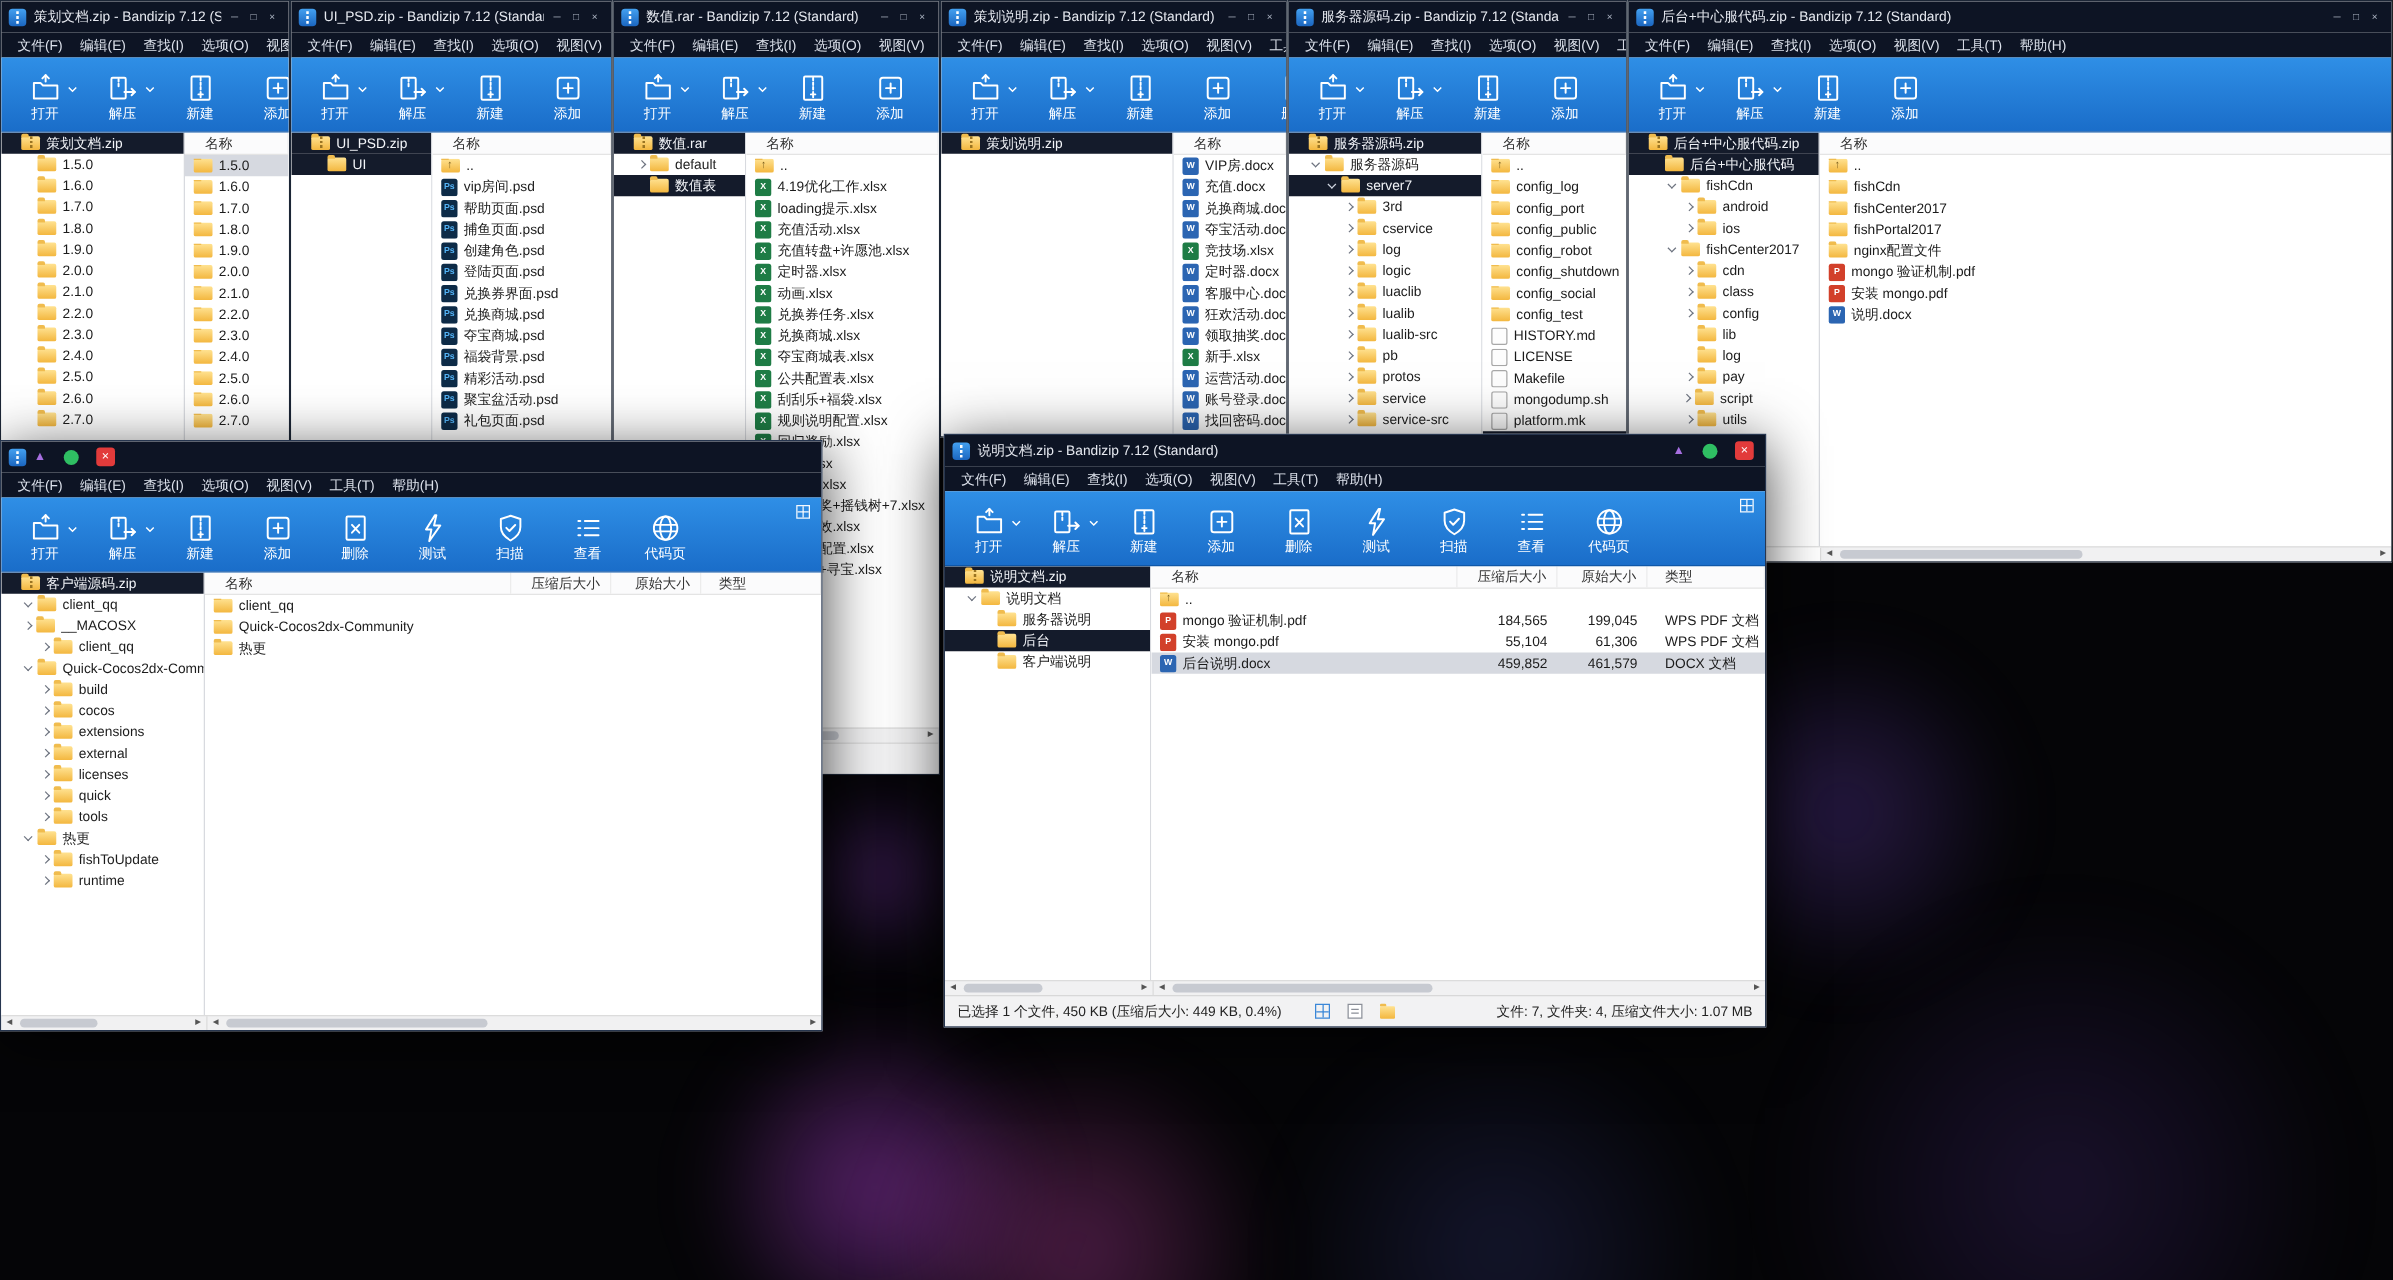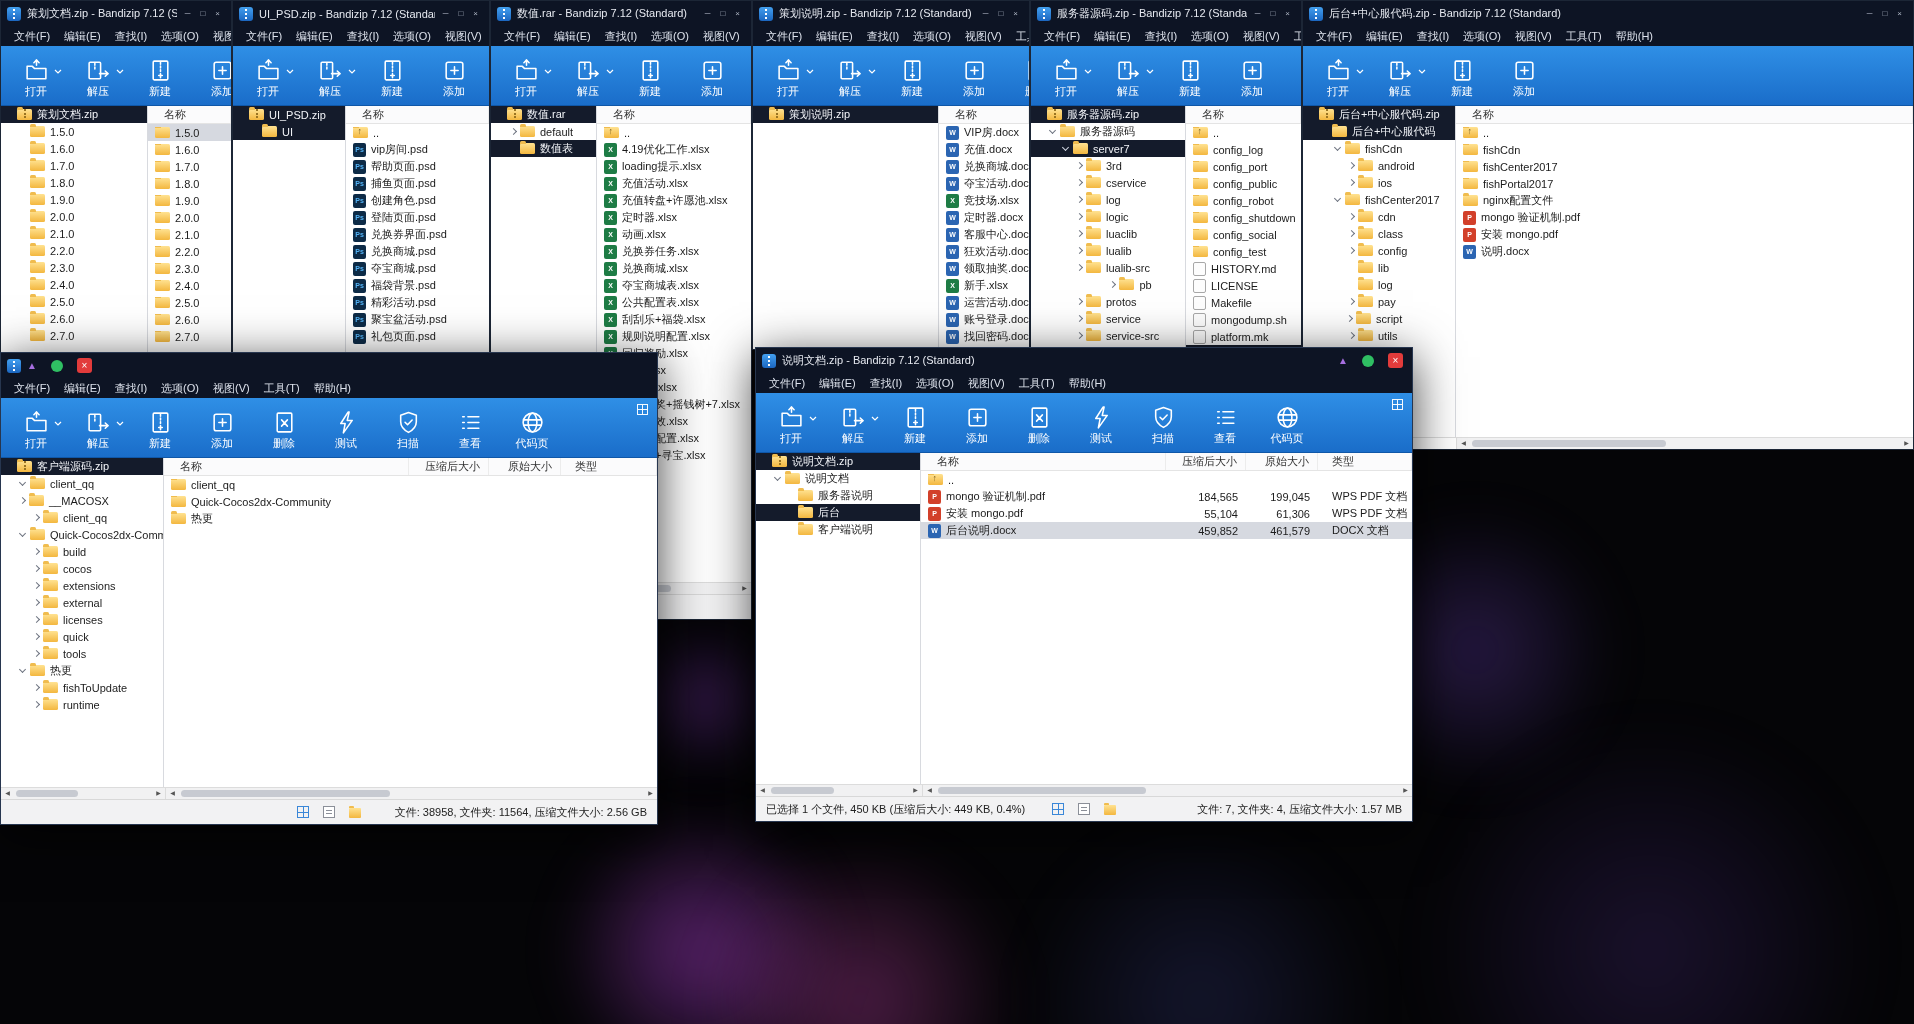--- a/index.html
+++ b/index.html
@@ -971,21 +971,21 @@
           <div class="trow" style="padding-left: 43px;">
             <div class="chev c"></div>
             <div class="ic-folder"></div>
             <span class="tlbl">lualib</span>
           </div>
           <div class="trow" style="padding-left: 43px;">
             <div class="chev c"></div>
             <div class="ic-folder"></div>
             <span class="tlbl">lualib-src</span>
           </div>
-          <div class="trow" style="padding-left: 43px; justify-content: center;">
+          <div class="trow" style="padding-left: 43px;">
             <div class="chev c"></div>
             <div class="ic-folder"></div>
             <span class="tlbl">pb</span>
           </div>
           <div class="trow" style="padding-left: 43px;">
             <div class="chev c"></div>
             <div class="ic-folder"></div>
             <span class="tlbl">protos</span>
           </div>
           <div class="trow" style="padding-left: 43px;">
@@ -1529,29 +1529,20 @@
           <span class="sb">▶</span>
         </div>
         <div class="sseg" style="flex: 1 1 auto;">
           <span class="sb">◀</span>
           <div class="strack">
             <div class="sthumb"></div>
           </div>
           <span class="sb">▶</span>
         </div>
       </div>
-      <div class="status">
-        <span class="st-left"></span>
-        <div class="st-ics">
-          <div class="sic sic-grid"></div>
-          <div class="sic sic-list"></div>
-          <div class="sic sic-folder"></div>
-        </div>
-        <span class="st-right">文件: 38958, 文件夹: 11564, 压缩文件大小: 2.56 GB</span>
-      </div>
     </div>
     <div class="bz-win front" style="left: 755px; top: 347px; width: 658px; height: 475px; z-index: 11;">
       <div class="tbar">
         <div class="app-ic"></div>
         <span class="ttl">说明文档.zip - Bandizip 7.12 (Standard)</span>
         <div class="wbtns">
           <span class="wb-min">▲</span>
           <div class="wb-max"></div>
           <span class="wb-close">×</span>
         </div>
@@ -1756,16 +1747,16 @@
           <span class="sb">▶</span>
         </div>
       </div>
       <div class="status">
         <span class="st-left">已选择 1 个文件, 450 KB (压缩后大小: 449 KB, 0.4%)</span>
         <div class="st-ics">
           <div class="sic sic-grid"></div>
           <div class="sic sic-list"></div>
           <div class="sic sic-folder"></div>
         </div>
-        <span class="st-right">文件: 7, 文件夹: 4, 压缩文件大小: 1.57 MB</span>
+        <span class="st-right">文件: 7, 文件夹: 4, 压缩文件大小: 1.07 MB</span>
       </div>
     </div>
   </div>
 
 </body></html>

